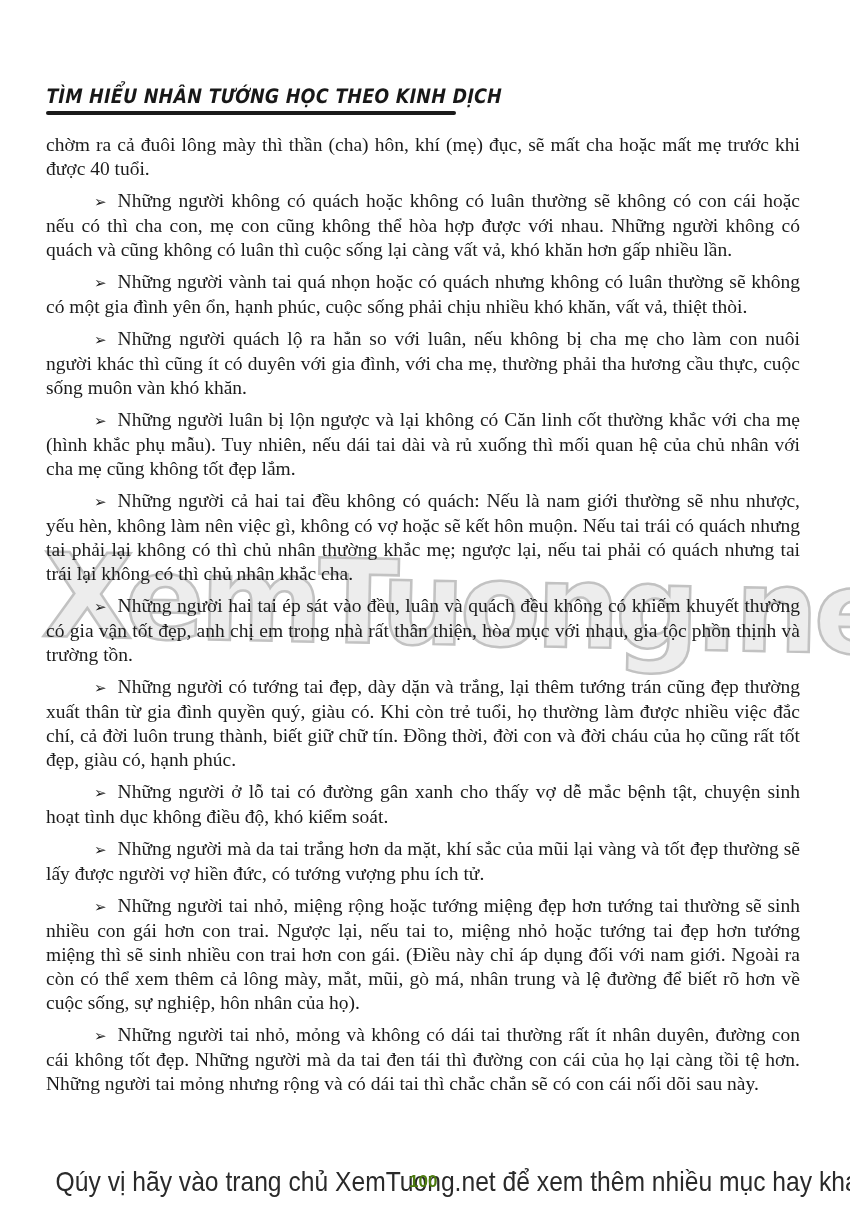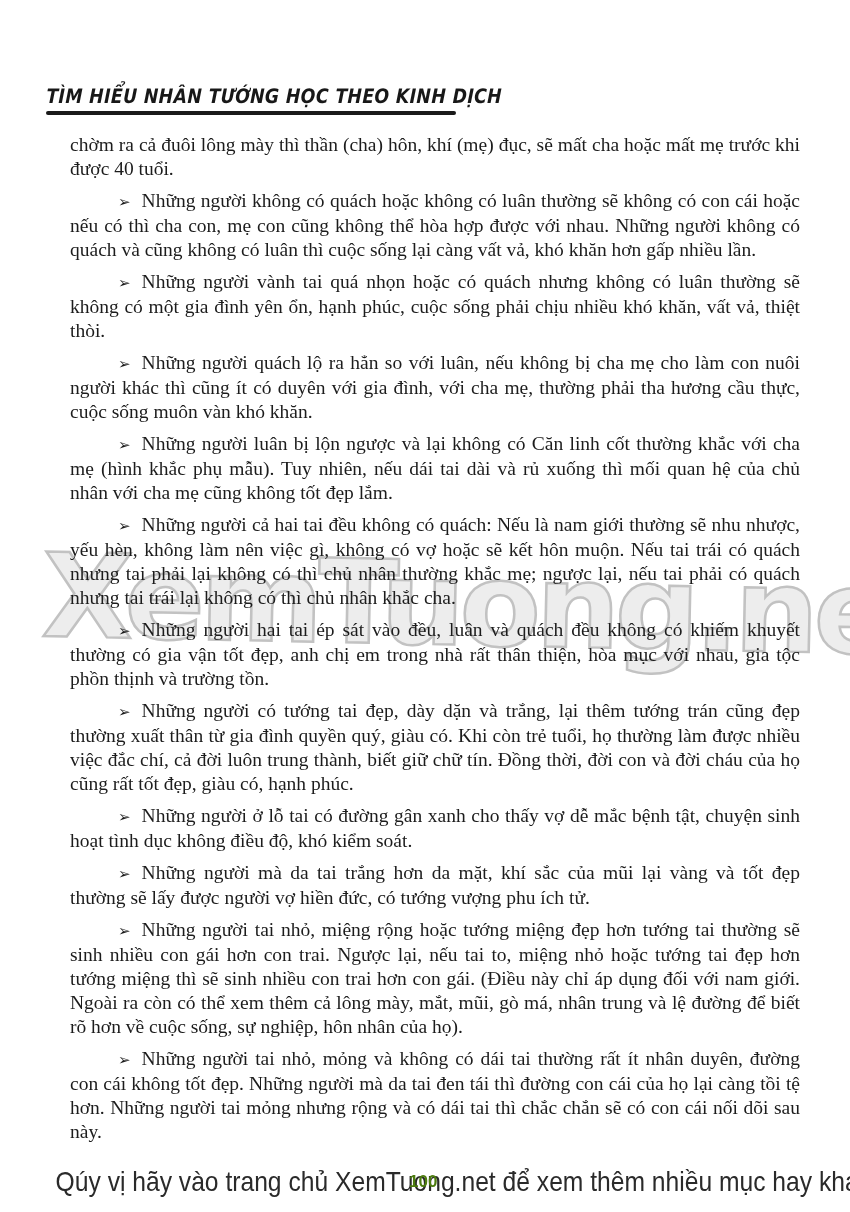--- a/index.html
+++ b/index.html
@@ -63,21 +63,21 @@
     position: absolute;
     left: 46px;
     top: 133px;
     width: 754px;
     z-index: 2;
     font-size: 19.5px;
     line-height: 24px;
     color: #1c1c1c;
     text-align: justify;
   }
-  .body-text p { margin-bottom: 8px; margin-left: 24px; }
+  .body-text p { margin-bottom: 8px; }
   .body-text p.bullet-para { text-indent: 48px; }
   .arrow-bullet {
     font-family: "DejaVu Sans", sans-serif;
     font-size: 15px;
     margin-right: 11px;
     color: #1c1c1c;
   }
   
   .footer {
     position: absolute;

